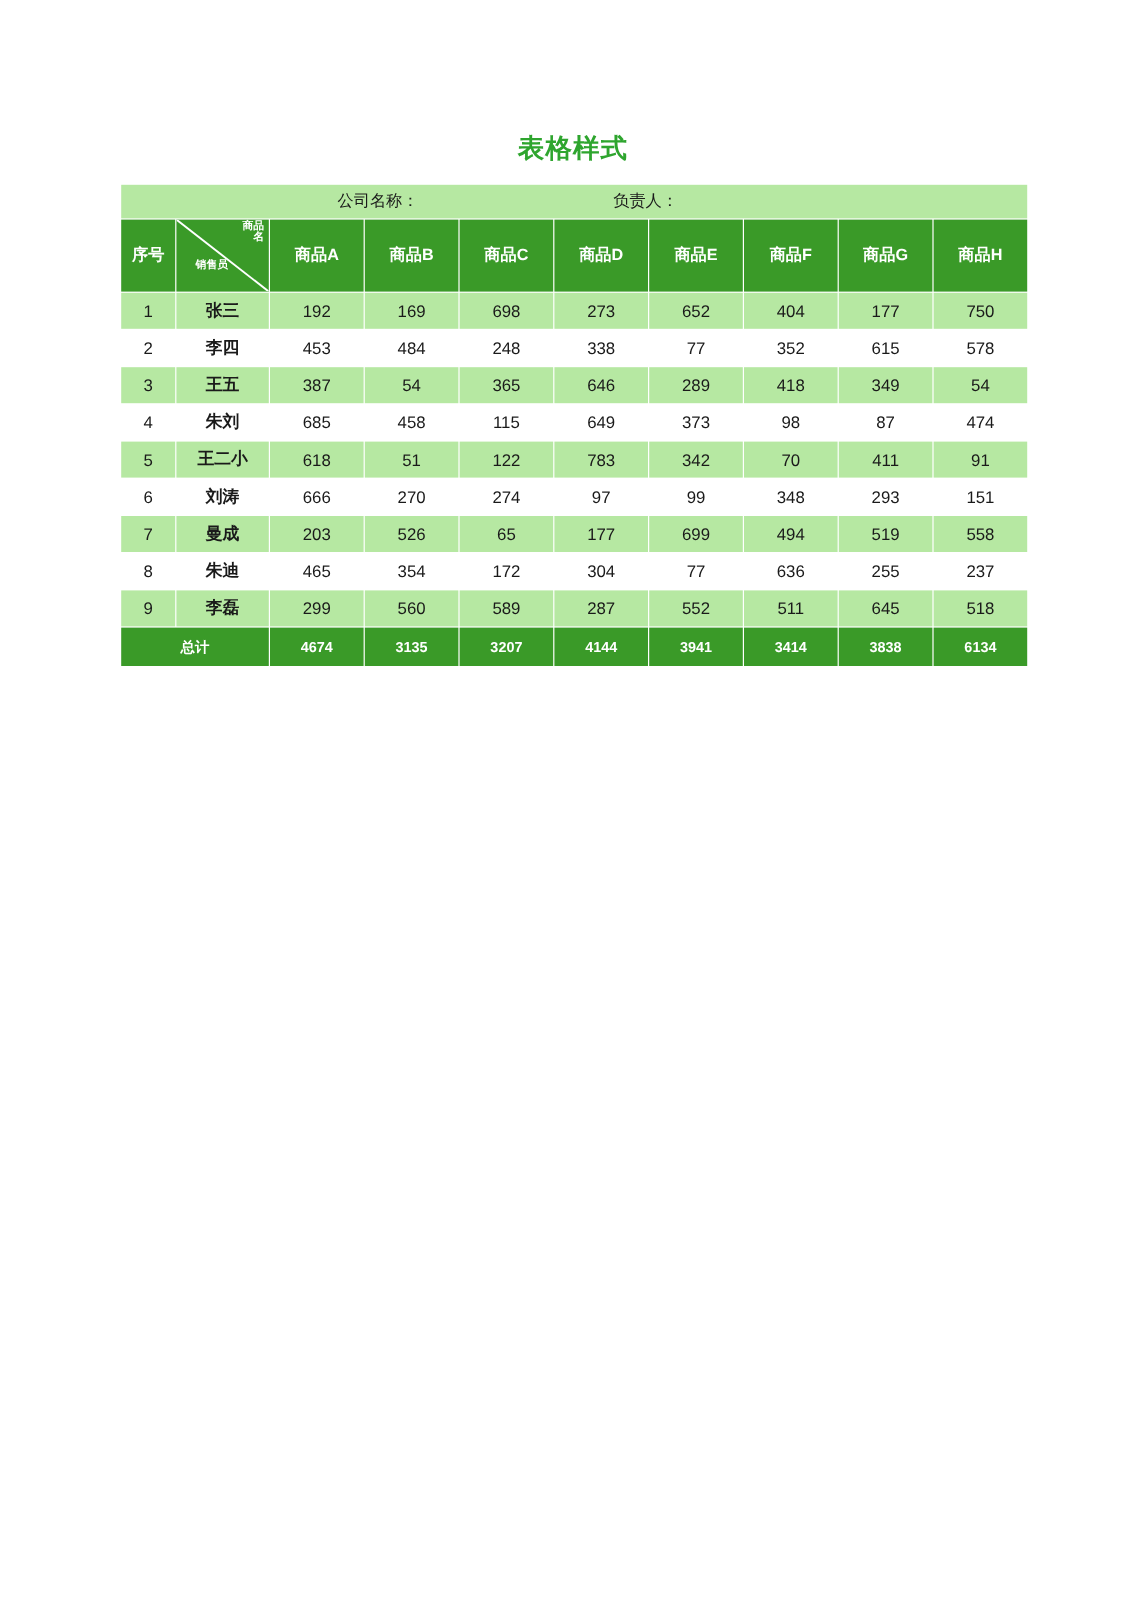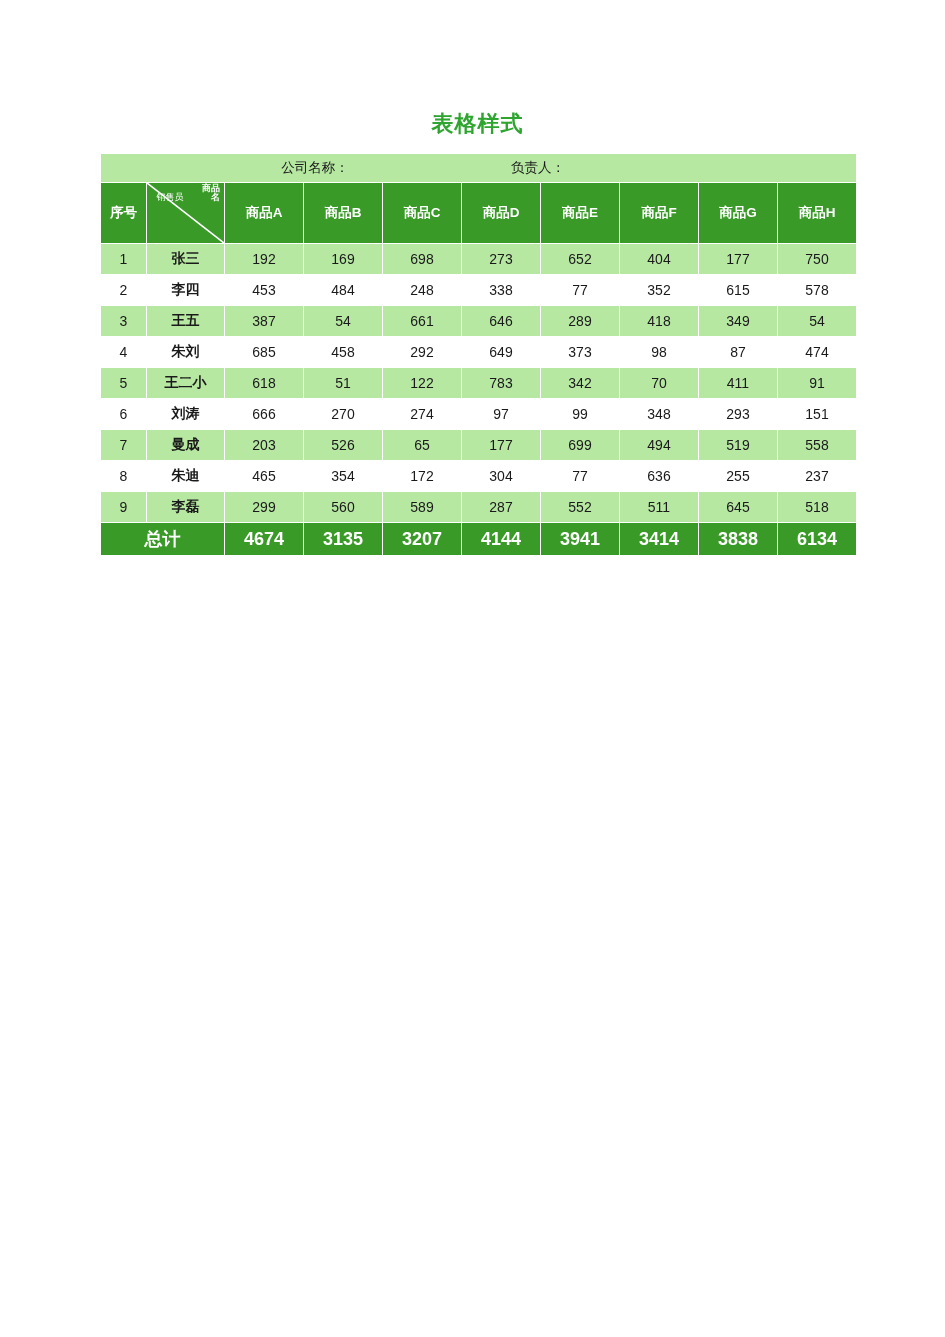--- a/index.html
+++ b/index.html
@@ -113,44 +113,44 @@
     color: #ffffff;
     line-height: 9px;
     text-align: right;
     width: 26px;
     white-space: normal;
     word-break: break-all;
   }
   .corner-bottom {
     position: absolute;
     left: 3px;
-    top: 8px;
+    top: 31px;
     font-size: 9px;
-    font-weight: normal;
+    font-weight: bold;
     color: #ffffff;
     line-height: 13px;
-    text-align: center;
+    text-align: right;
     width: 40px;
     white-space: normal;
     word-break: break-all;
   }
 
   
   tr.band td { background: #b6e8a2; }
   tr.plain td { background: #ffffff; }
   td.idx { font-size: 14px; }
   td.nm  { font-size: 14px; font-weight: bold; }
   td.val { font-size: 14px; }
 
   
   tr.total td {
     background: #3a9a28;
     color: #ffffff;
     font-weight: bold;
-    font-size: 18px;
+    font-size: 12px;
     height: 32px !important;
   }
 </style>
 </head>
 <body>
 
 <div id="doc-title">表格样式</div>
 
 <div id="sheet">
   <table class="grid">
@@ -217,33 +217,33 @@
           <td class="val">77</td>
           <td class="val">352</td>
           <td class="val">615</td>
           <td class="val">578</td>
         </tr>
         <tr class="band">
           <td class="idx">3</td>
           <td class="nm">王五</td>
           <td class="val">387</td>
           <td class="val">54</td>
-          <td class="val">661</td>
+          <td class="val">365</td>
           <td class="val">646</td>
           <td class="val">289</td>
           <td class="val">418</td>
           <td class="val">349</td>
           <td class="val">54</td>
         </tr>
         <tr class="plain">
           <td class="idx">4</td>
           <td class="nm">朱刘</td>
           <td class="val">685</td>
           <td class="val">458</td>
-          <td class="val">292</td>
+          <td class="val">115</td>
           <td class="val">649</td>
           <td class="val">373</td>
           <td class="val">98</td>
           <td class="val">87</td>
           <td class="val">474</td>
         </tr>
         <tr class="band">
           <td class="idx">5</td>
           <td class="nm">王二小</td>
           <td class="val">618</td>

